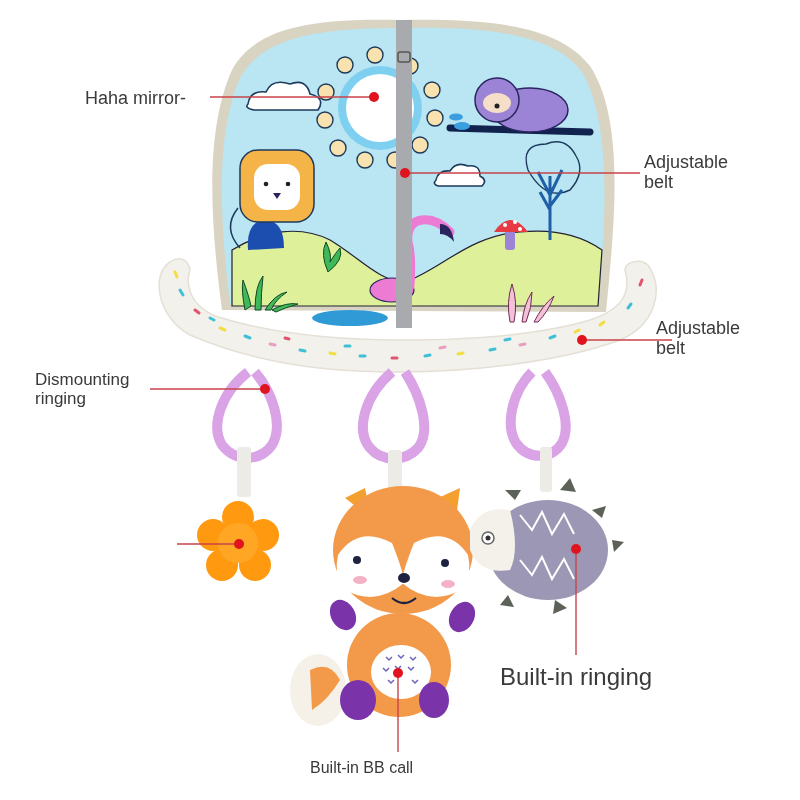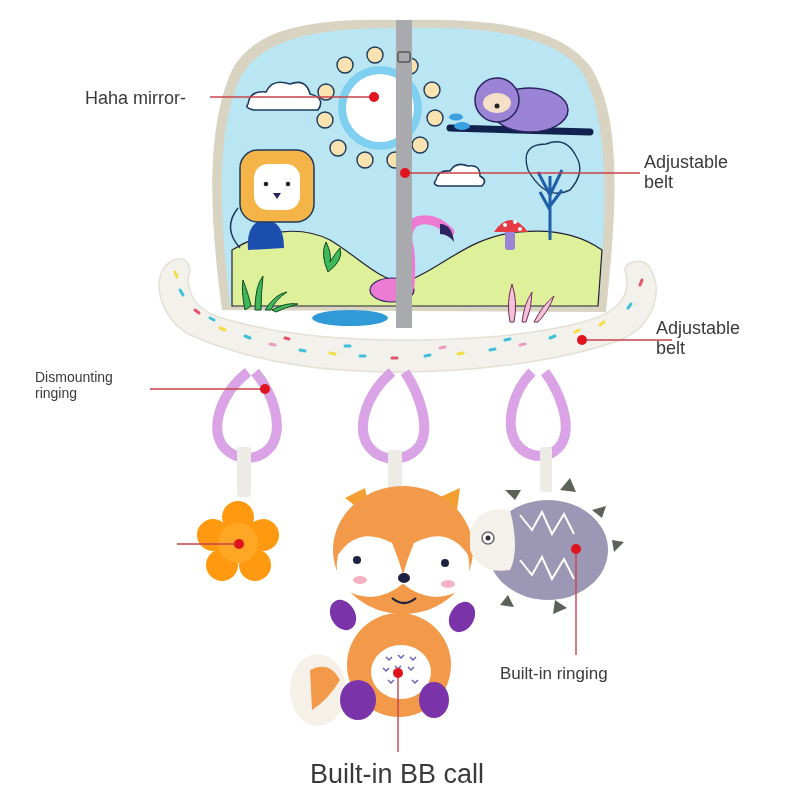--- a/index.html
+++ b/index.html
@@ -2,21 +2,21 @@
 <html><head>
 <meta charset="utf-8">
 <style>
   html, body { margin: 0; padding: 0; background: #ffffff; }
   body { width: 800px; height: 800px; position: relative; overflow: hidden;
          font-family: "Liberation Sans", "DejaVu Sans", sans-serif; color: #333; }
   .stage { position: absolute; left: 0; top: 0; width: 800px; height: 744px; }
   .label { position: absolute; color: #3a3a3a; line-height: 1.12; white-space: nowrap; }
   .lbl-lg { font-size: 24px; }
   .lbl-md { font-size: 18px; }
-  .lbl-sm { font-size: 14px; }
+  .lbl-sm { font-size: 17px; }
   svg { position: absolute; left: 0; top: 0; }
 </style>
 </head>
 <body>
 
 <div class="stage">
 
   <svg width="800" height="800" viewBox="0 0 800 800">
 
     <g>
@@ -249,17 +249,17 @@
     <div>Adjustable</div>
     <div>belt</div>
   </div>
 
   <div class="label lbl-sm" style="left:35px; top:370px;">
     <div>Dismounting</div>
     <div>ringing</div>
   </div>
 
 
-  <div class="label lbl-lg" style="left:500px; top:664px; font-size:17px;">Built-in ringing</div>
-
-  <div class="label lbl-lg" style="left:310px; top:759px; font-size:27px;">Built-in BB call</div>
+  <div class="label lbl-lg" style="left:500px; top:664px; font-size:24px;">Built-in ringing</div>
+
+  <div class="label lbl-lg" style="left:310px; top:759px; font-size:16px;">Built-in BB call</div>
 
 </div>
 
 </body></html>

